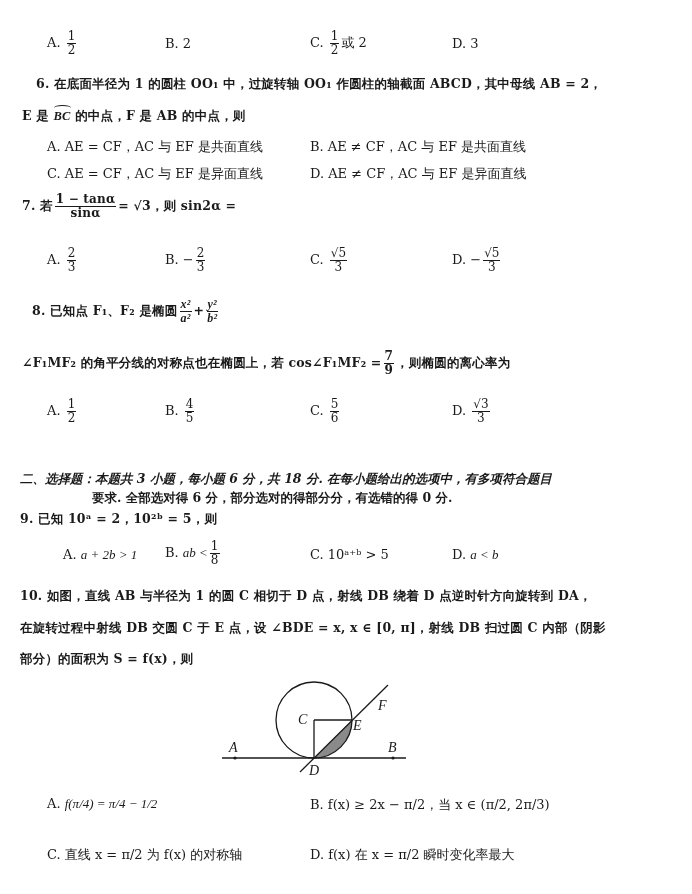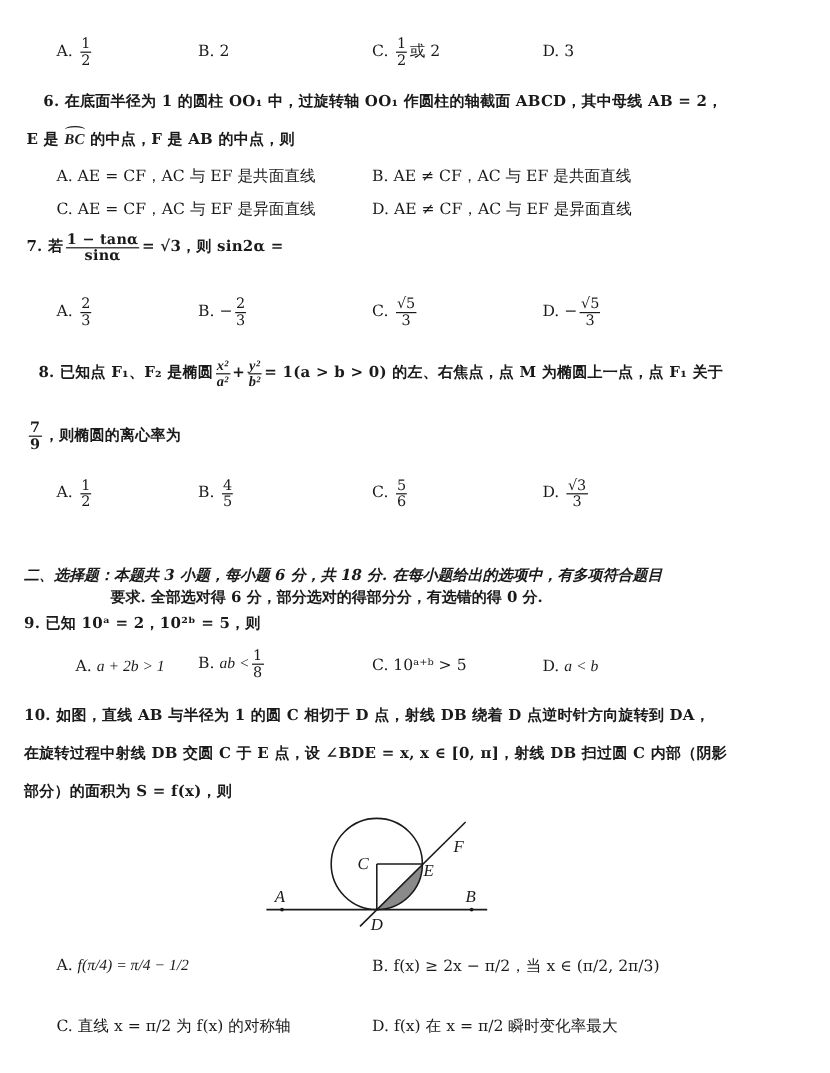--- a/index.html
+++ b/index.html
@@ -114,24 +114,24 @@
 
 <div>
   <div class="abs q" style="left:22px; top:298px;margin-left:10px;">
     <span>8.</span>
     <span>已知点 F₁、F₂ 是椭圆</span><span class="frac">
         <span class="num it">x²</span>
         <span class="den it">a²</span>
       </span><span>+</span><span class="frac">
         <span class="num it">y²</span>
         <span class="den it">b²</span>
-      </span><span>= 1(a &gt; b &gt; 0) 的左、右焦点，点 M 为椭圆上一点，点 F₁ 关于</span>
+      </span>
   </div>
   <div class="abs q" style="left:22px; top:350px;">
-    <span class="frac">
+    <span>∠F₁MF₂ 的角平分线的对称点也在椭圆上，若 cos∠F₁MF₂ =</span><span class="frac">
         <span class="num">7</span>
         <span class="den">9</span>
       </span><span>，则椭圆的离心率为</span>
   </div>
   <div class="abs opt" style="left:47px; top:398px;">
     <span>A.</span>
     <span class="frac">
         <span class="num">1</span>
         <span class="den">2</span>
       </span>

